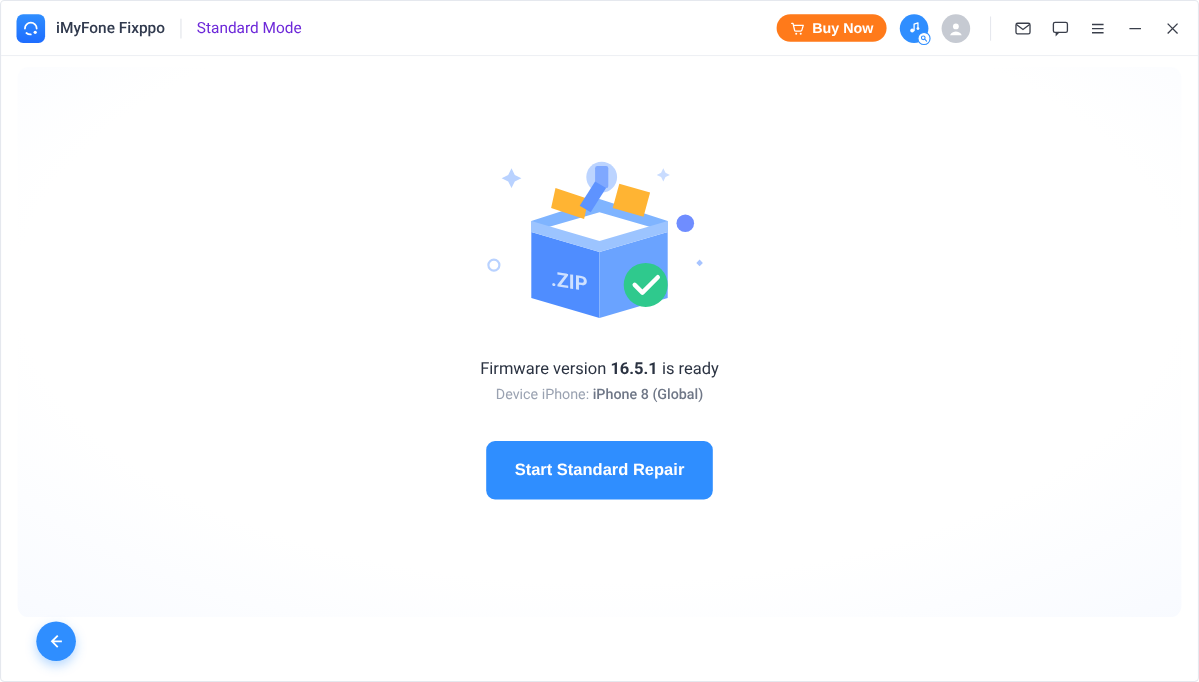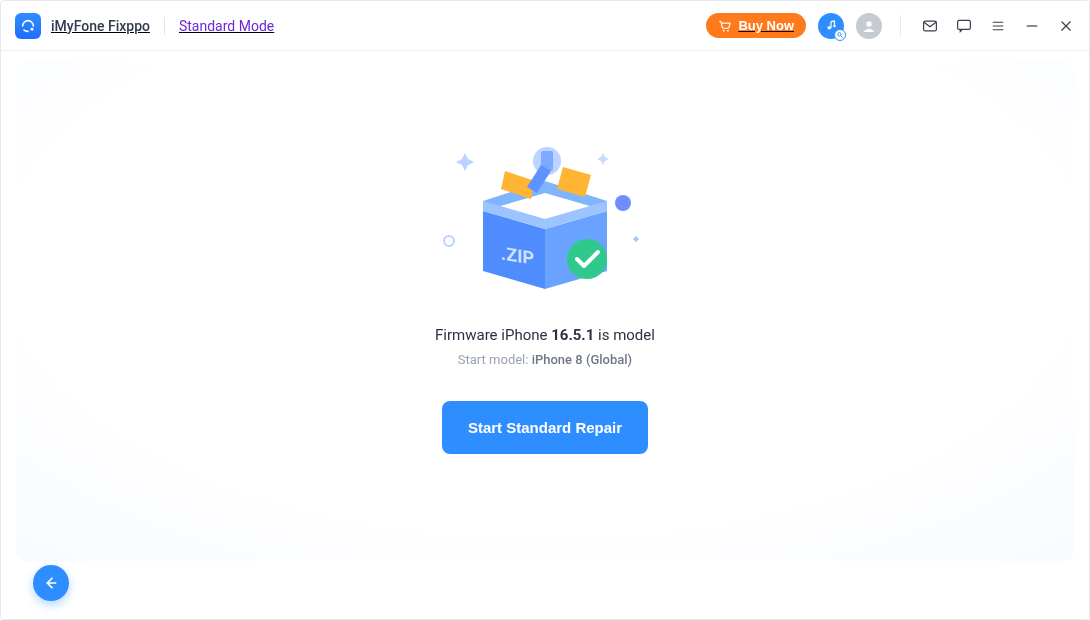--- a/index.html
+++ b/index.html
@@ -20,21 +20,20 @@
     border: 1px solid #e5e8ee;
     border-radius: 4px;
   }
   
   .titlebar {
     height: 50px;
     display: flex;
     align-items: center;
     padding: 0 12px 0 0;
     border-bottom: 1px solid #eef0f4;
-    text-decoration: underline;
   }
   .titlebar .left {
     display: flex;
     align-items: center;
     flex: 1;
   }
   .app-logo {
     width: 26px;
     height: 26px;
     border-radius: 6px;
@@ -272,24 +271,24 @@
 
         <text x="66" y="118" fill="#cfe1ff" font-size="18" font-weight="700" transform="skewY(9)">.ZIP</text>
 
         <circle cx="152" cy="128" r="20" fill="#2fc98d"></circle>
         <path d="M142 128l7 7 14-14" fill="none" stroke="#fff" stroke-width="4" stroke-linecap="round" stroke-linejoin="round"></path>
       </svg>
     </div>
 
     <div class="texts">
       <div class="line1">
-        <span>Firmware iPhone </span><span class="ver">16.5.1</span><span> is model</span>
+        <span>Firmware version </span><span class="ver">16.5.1</span><span> is ready</span>
       </div>
       <div class="line2">
-        <span>Start model: </span><span class="model">iPhone 8 (Global)</span>
+        <span>Device iPhone: </span><span class="model">iPhone 8 (Global)</span>
       </div>
     </div>
 
     <button class="primary-btn">Start Standard Repair</button>
   </div>
 
   <div class="back-btn">
     <svg viewBox="0 0 24 24">
         <path d="M14 5l-7 7 7 7M7 12h12"></path>
       </svg>

